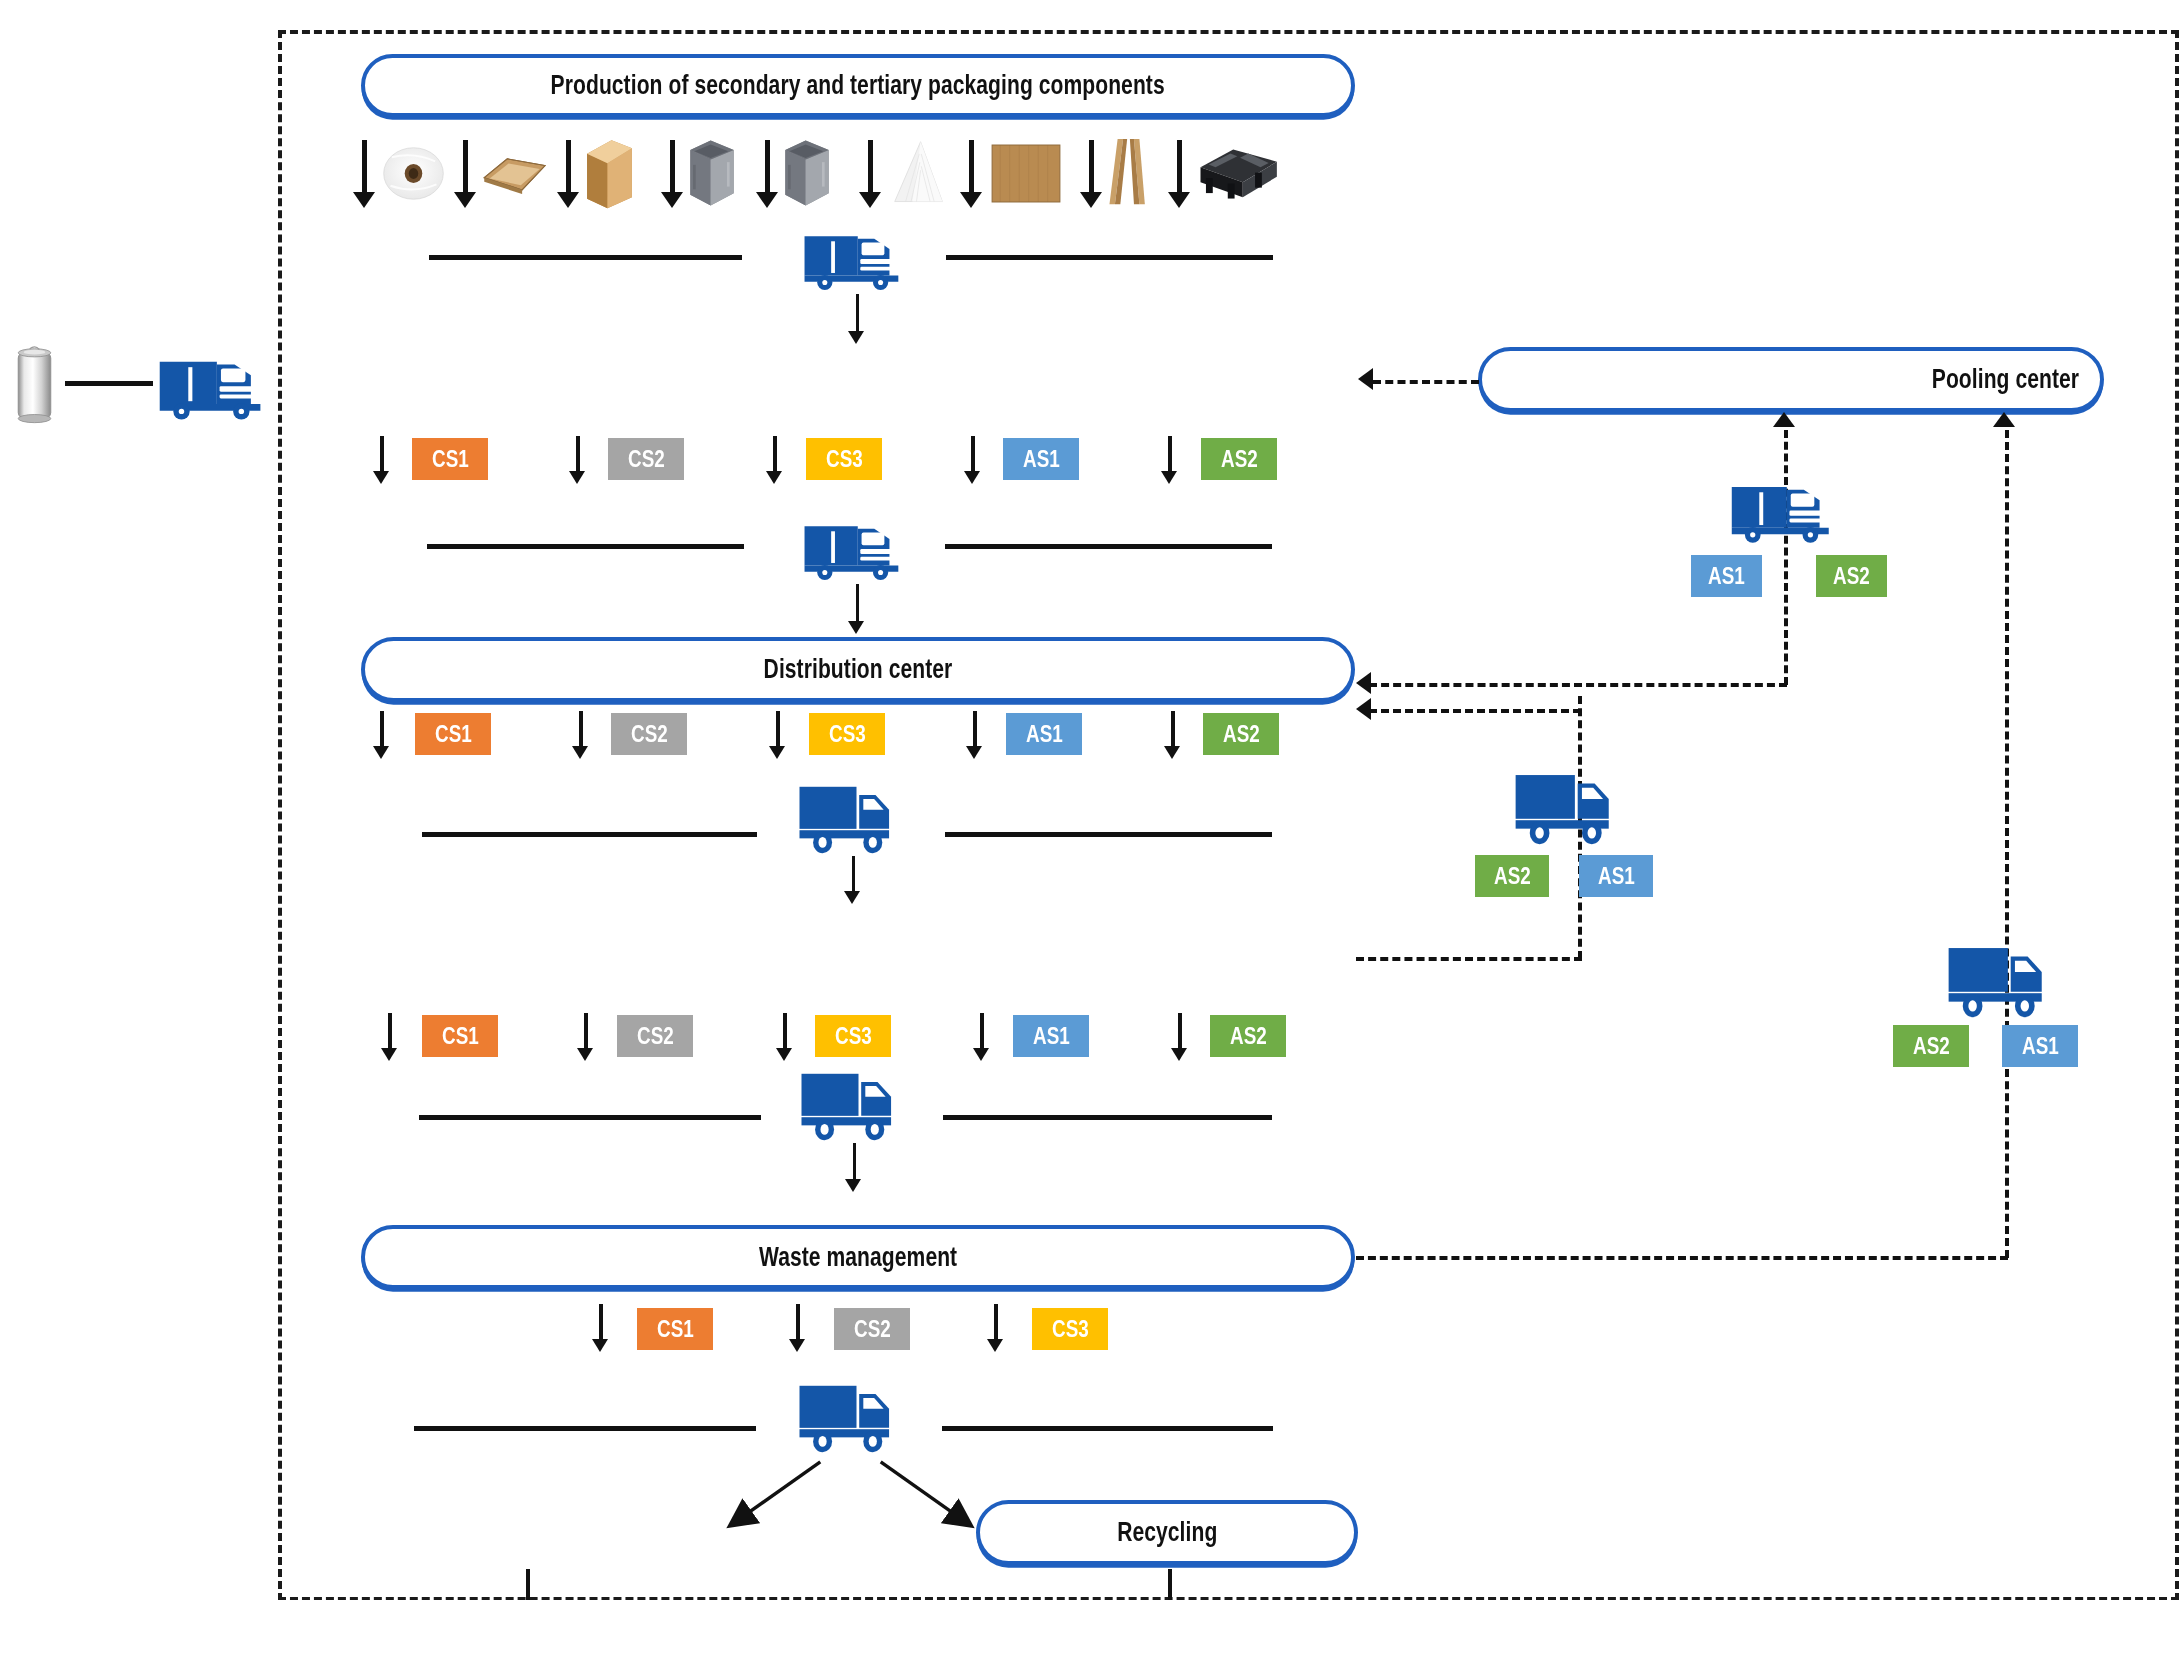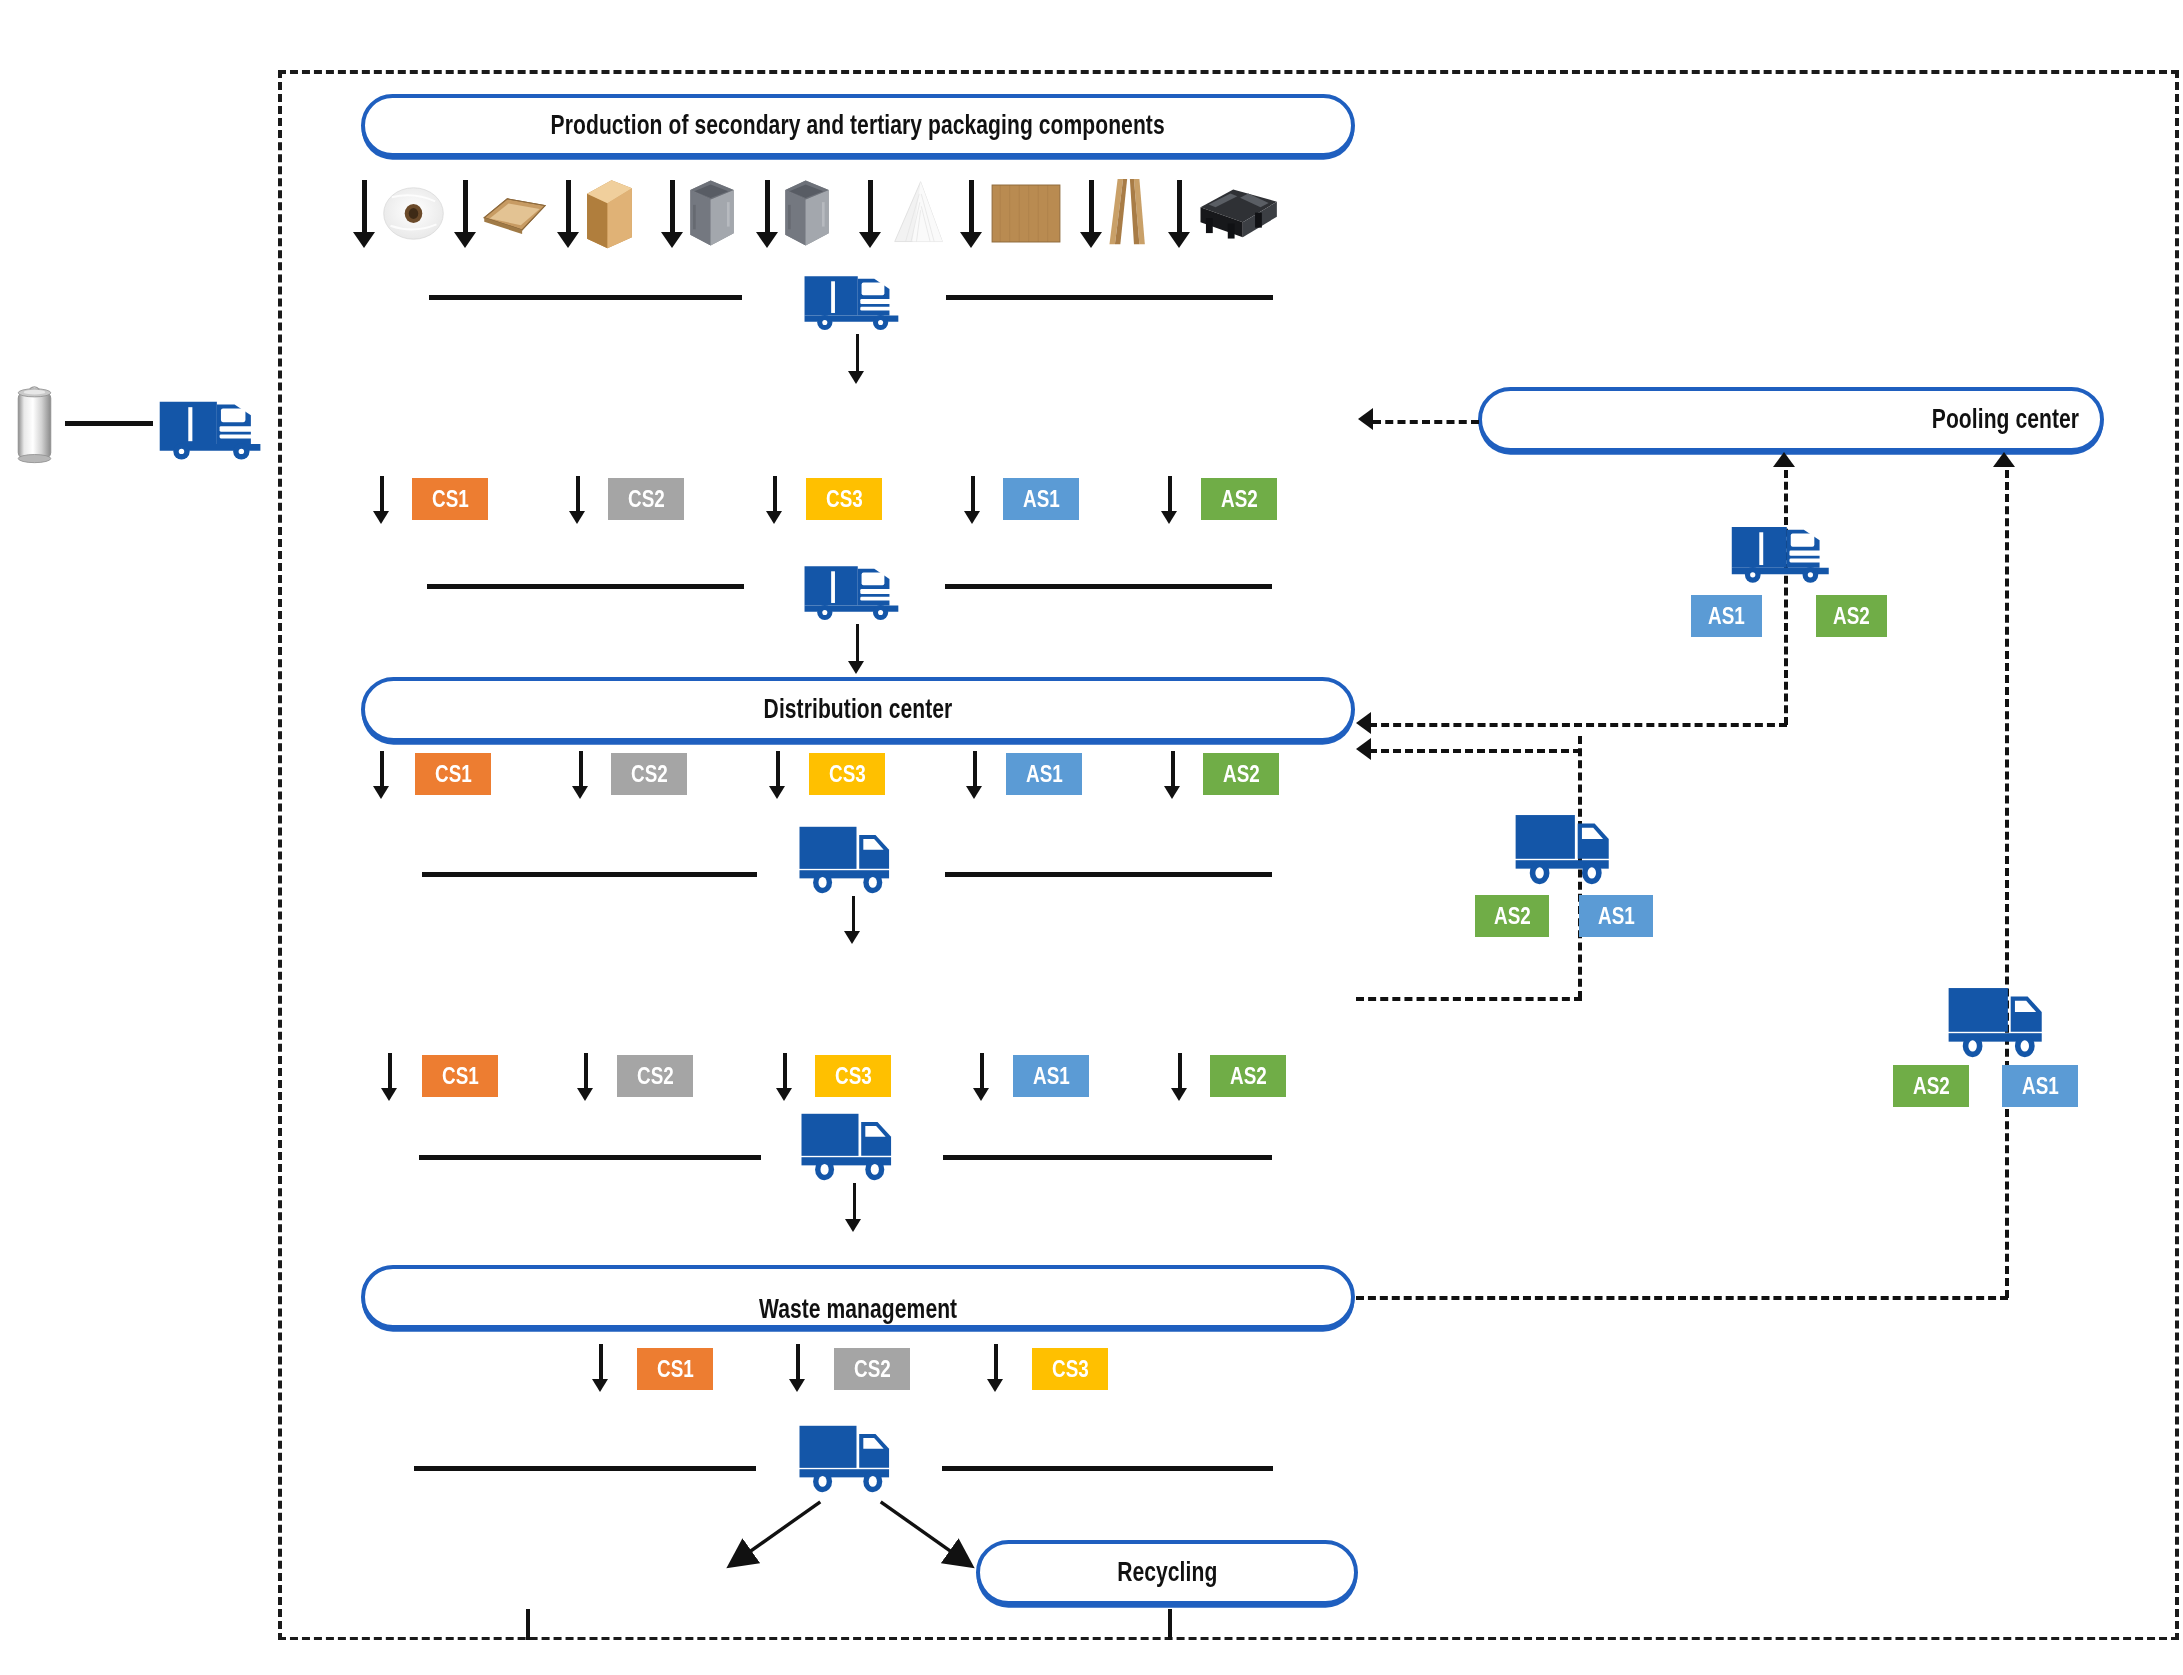--- a/index.html
+++ b/index.html
@@ -1,17 +1,17 @@
 <!DOCTYPE html>
 <html style="font-size:11px"><head>
 <meta charset="utf-8">
 <style>
   html,body{margin:0;padding:0;background:#ffffff;}
   body{font-family:"Liberation Sans", sans-serif;}
-  #stage{position:relative;width:2183px;height:1600px;background:#fff;overflow:hidden;margin-top:40px;}
+  #stage{position:relative;width:2183px;height:1600px;background:#fff;overflow:hidden;}
 
   
   .boundary{
     position:absolute;
     border:4.1px dashed #1a1a1a;
     background:transparent;
     pointer-events:none;
   }
 
   
@@ -618,21 +618,21 @@
     </svg>
   </div>
   <div class="chip" style="left:1893px;top:1025px;width:76px;height:42px;background:#70AD47;">
     <span>AS2</span>
     </div>
   <div class="chip" style="left:2002px;top:1025px;width:76px;height:42px;background:#5B9BD5;">
     <span>AS1</span>
     </div>
   <div class="dh" style="left:1356px;top:1256px;width:652px;"></div>
 
-  <div class="node" style="left:361px;top:1225px;width:994px;height:64px;align-items:flex-end;">
+  <div class="node" style="left:361px;top:1225px;width:994px;height:64px;">
     <span>Waste management</span>
   </div>
 
   <div class="darrow" style="left:592px;top:1304px;width:17.7px;height:48px;">
       <div class="shaft"></div>
       <div class="head"></div>
     </div>
   <div class="chip" style="left:637px;top:1308px;width:76px;height:42px;background:#ED7D31;">
     <span>CS1</span>
     </div>

